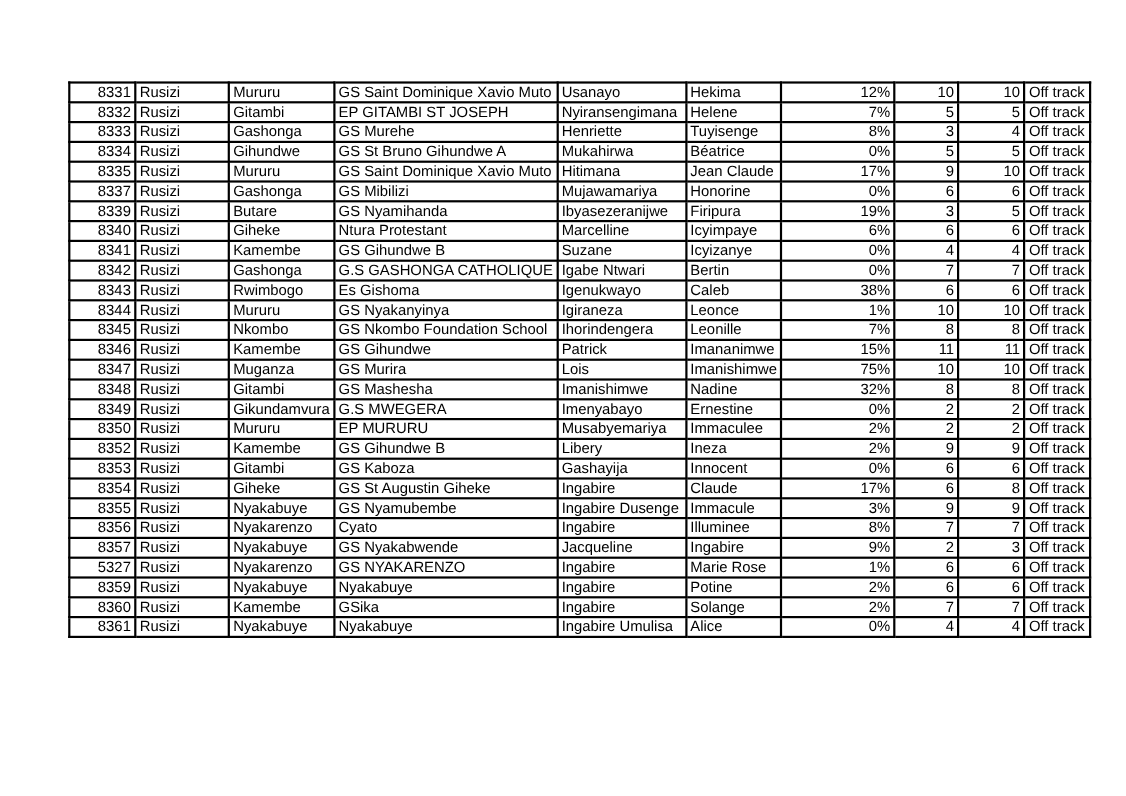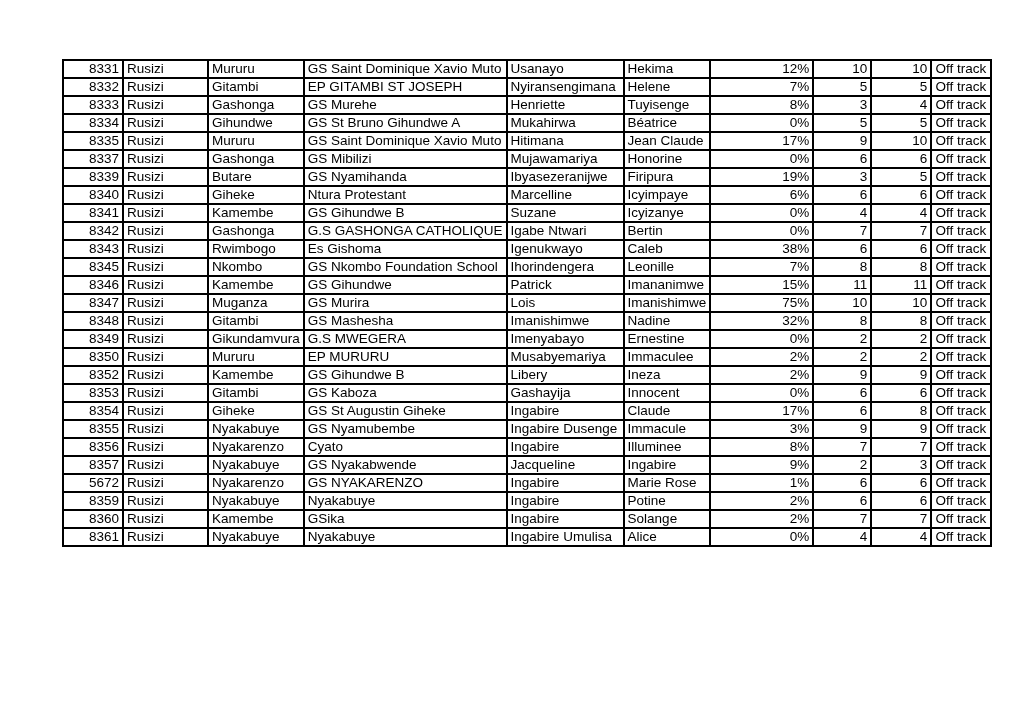--- a/index.html
+++ b/index.html
@@ -10,21 +10,21 @@
   .page {
     position: relative;
     width: 1024px; height: 724px;
     background: #ffffff;
     font-family: "Liberation Sans", sans-serif;
     color: #000;
     overflow: hidden;
   }
   table.data-grid {
     position: absolute;
-    left: 62px; top: 59px;
+    left: 62px; top: 74px;
     border-collapse: collapse;
     table-layout: fixed;
   }
   table.data-grid td {
     border: 2px solid #000;
     height: 16.6px;
     padding: 0 3px;
     font-size: 13.5px;
     line-height: 16px;
     white-space: nowrap;
@@ -188,20 +188,32 @@
           <td>Rwimbogo</td>
           <td>Es Gishoma</td>
           <td>Igenukwayo</td>
           <td>Caleb</td>
           <td class="r">38%</td>
           <td class="r">6</td>
           <td class="r">6</td>
           <td>Off track</td>
         </tr>
         <tr>
+          <td class="r">8344</td>
+          <td>Rusizi</td>
+          <td>Mururu</td>
+          <td>GS Nyakanyinya</td>
+          <td>Igiraneza</td>
+          <td>Leonce</td>
+          <td class="r">1%</td>
+          <td class="r">10</td>
+          <td class="r">10</td>
+          <td>Off track</td>
+        </tr>
+        <tr>
           <td class="r">8345</td>
           <td>Rusizi</td>
           <td>Nkombo</td>
           <td>GS Nkombo Foundation School</td>
           <td>Ihorindengera</td>
           <td>Leonille</td>
           <td class="r">7%</td>
           <td class="r">8</td>
           <td class="r">8</td>
           <td>Off track</td>
@@ -332,21 +344,21 @@
           <td>Nyakabuye</td>
           <td>GS Nyakabwende</td>
           <td>Jacqueline</td>
           <td>Ingabire</td>
           <td class="r">9%</td>
           <td class="r">2</td>
           <td class="r">3</td>
           <td>Off track</td>
         </tr>
         <tr>
-          <td class="r">5672</td>
+          <td class="r">5327</td>
           <td>Rusizi</td>
           <td>Nyakarenzo</td>
           <td>GS NYAKARENZO</td>
           <td>Ingabire</td>
           <td>Marie Rose</td>
           <td class="r">1%</td>
           <td class="r">6</td>
           <td class="r">6</td>
           <td>Off track</td>
         </tr>

